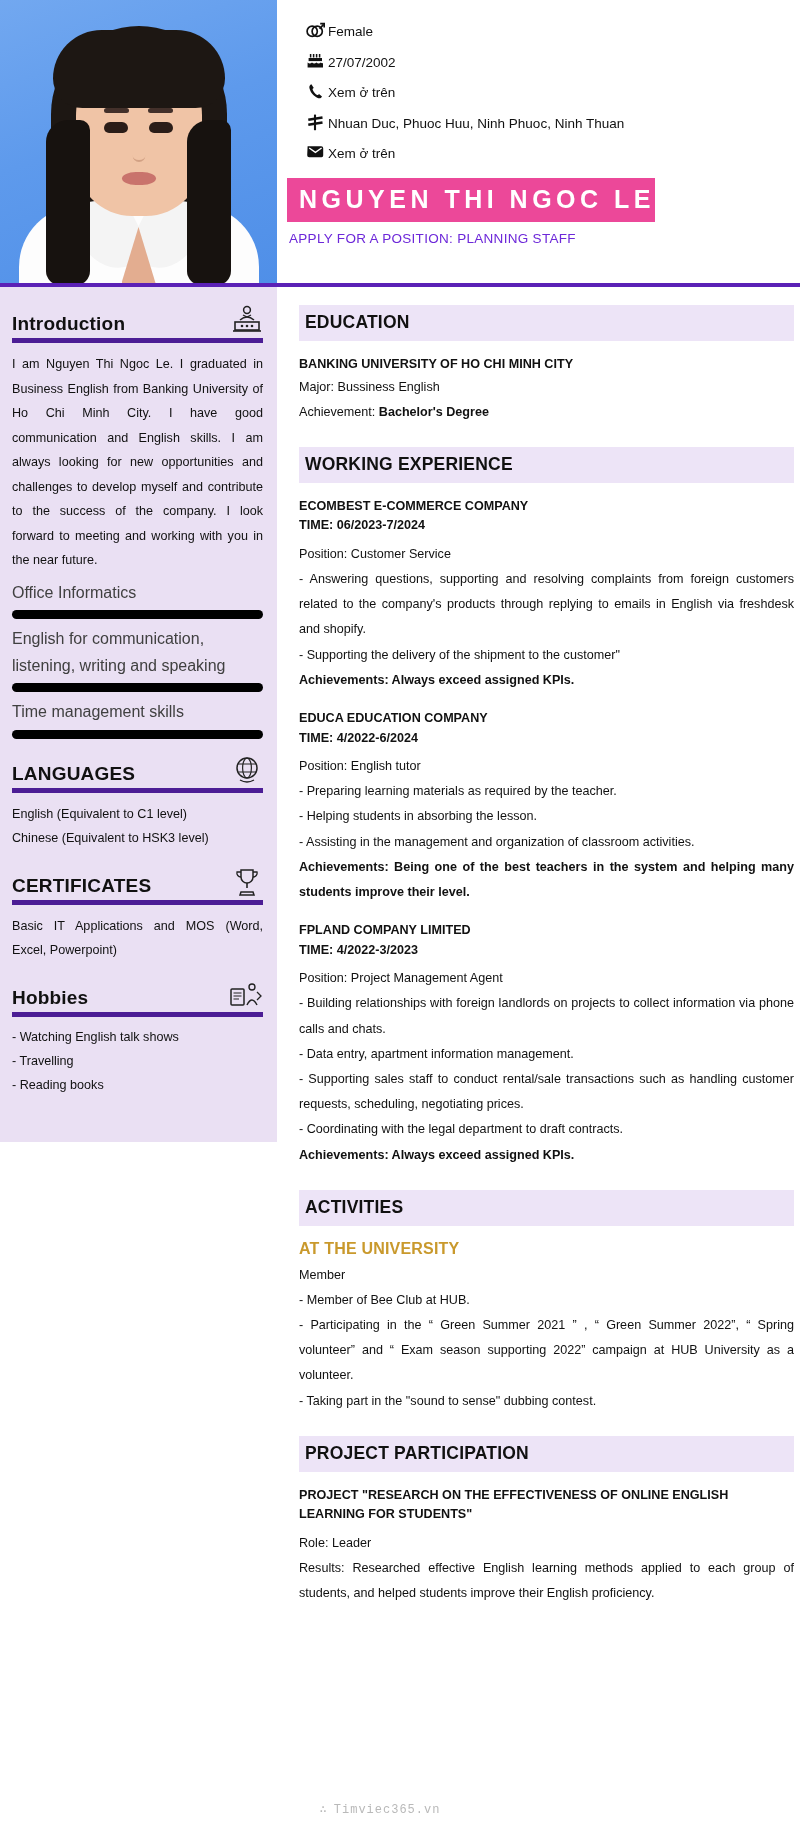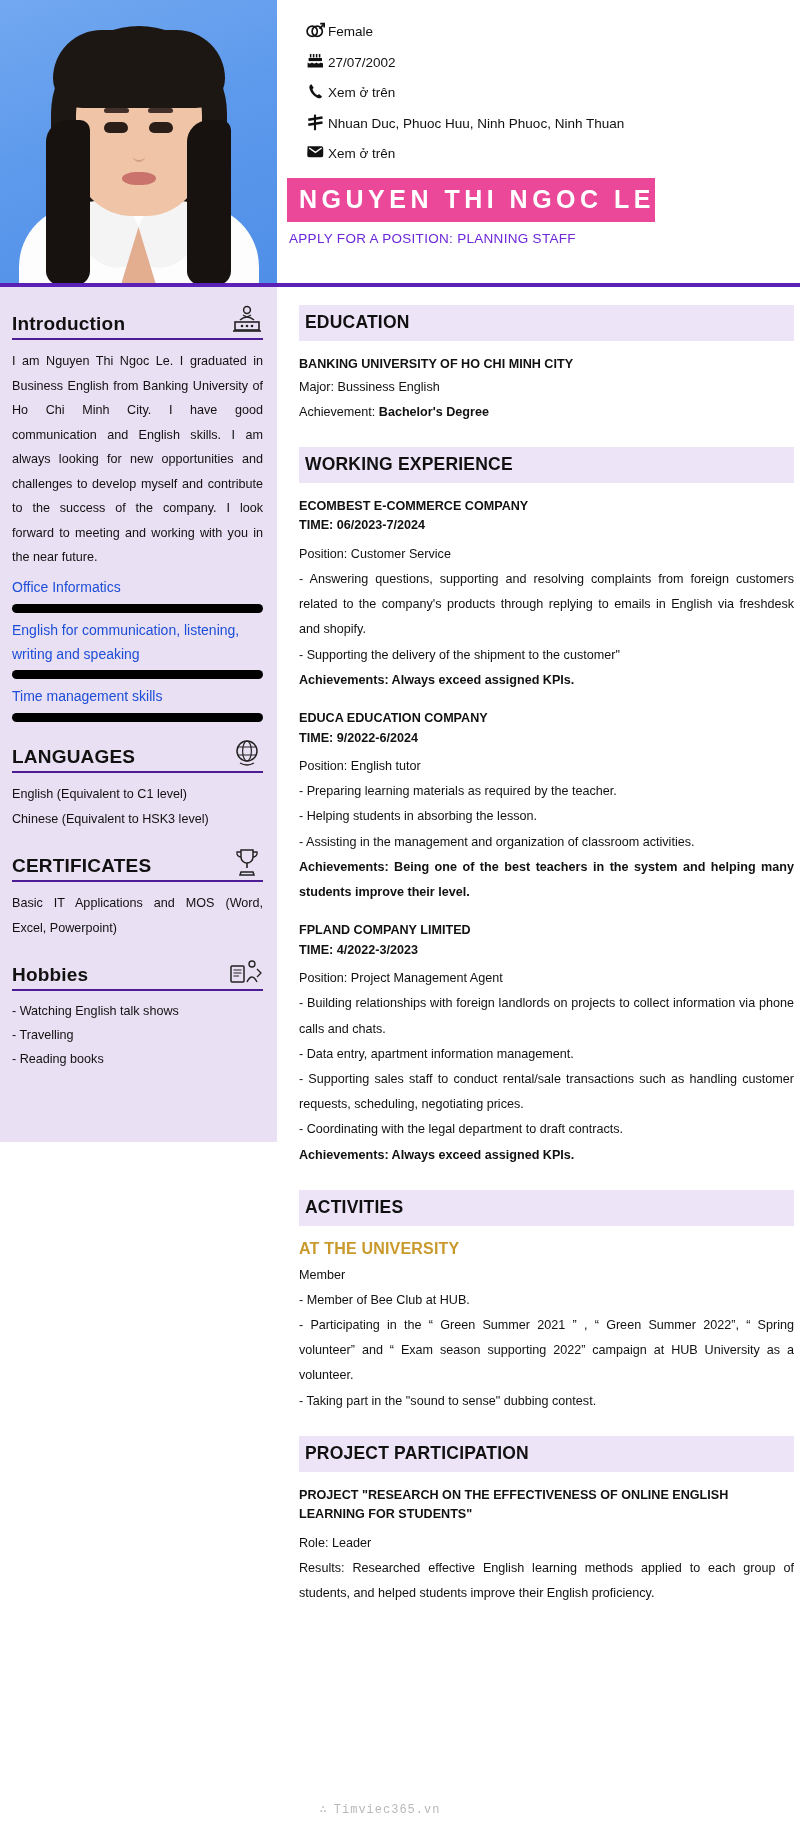--- a/index.html
+++ b/index.html
@@ -156,39 +156,39 @@
     width: 277px;
     flex: 0 0 277px;
     background: #EAE0F3;
     padding: 16px 14px 22px 12px;
     min-height: 855px;
   }
   .sb-head {
     display: flex;
     align-items: flex-end;
     justify-content: space-between;
-    border-bottom: 2px solid #4c1d95;
+    border-bottom: 5px solid #4c1d95;
     padding-bottom: 3px;
     margin-top: 14px;
     margin-bottom: 9px;
   }
   .sb-head:first-child { margin-top: 0; }
   .sb-title { font-size: 19px; font-weight: bold; color: #111; letter-spacing: .2px; }
   .sb-title.caps { font-size: 19px; }
   .sb-ico { width: 34px; height: 32px; flex: 0 0 34px; display: flex; align-items: flex-end; justify-content: flex-end; }
 
   .sb-p {
     font-size: 12.6px;
     line-height: 1.95;
     text-align: justify;
     color: #111;
   }
   .sb-line { font-size: 12.6px; line-height: 1.95; color: #111; }
   .sb-line.just { text-align: justify; }
-  .skill-label { font-size: 14px; line-height: 1.7; margin-top: 6px; color: #1d4ed8; }
+  .skill-label { font-size: 16px; line-height: 1.7; margin-top: 6px; color: #404040; }
   .skill-bar {
     height: 9px;
     background: #000;
     border-radius: 6px;
     margin: 4px 0 3px 0;
   }
   .hob-item { font-size: 12.6px; line-height: 1.9; color: #111; }
 
   .main {
     flex: 1 1 auto;
@@ -433,21 +433,21 @@
       <div class="m-bold">TIME: 06/2023-7/2024</div>
       <div class="gap-s"></div>
       <div class="m-txt">Position: Customer Service</div>
       <div class="m-txt just">- Answering questions, supporting and resolving complaints from foreign customers related to the company's products through replying to emails in English via freshdesk and shopify.</div>
       <div class="m-txt">- Supporting the delivery of the shipment to the customer"</div>
       <div class="m-txt m-strong">Achievements: Always exceed assigned KPIs.</div>
     </div>
 
     <div class="blk">
       <div class="m-bold">EDUCA EDUCATION COMPANY</div>
-      <div class="m-bold">TIME: 9/2022-6/2024</div>
+      <div class="m-bold">TIME: 4/2022-6/2024</div>
       <div class="gap-s"></div>
       <div class="m-txt">Position: English tutor</div>
       <div class="m-txt">- Preparing learning materials as required by the teacher.</div>
       <div class="m-txt">- Helping students in absorbing the lesson.</div>
       <div class="m-txt just">- Assisting in the management and organization of classroom activities.</div>
       <div class="m-txt m-strong just">Achievements: Being one of the best teachers in the system and helping many students improve their level.</div>
     </div>
 
     <div class="blk">
       <div class="m-bold">FPLAND COMPANY LIMITED</div>

